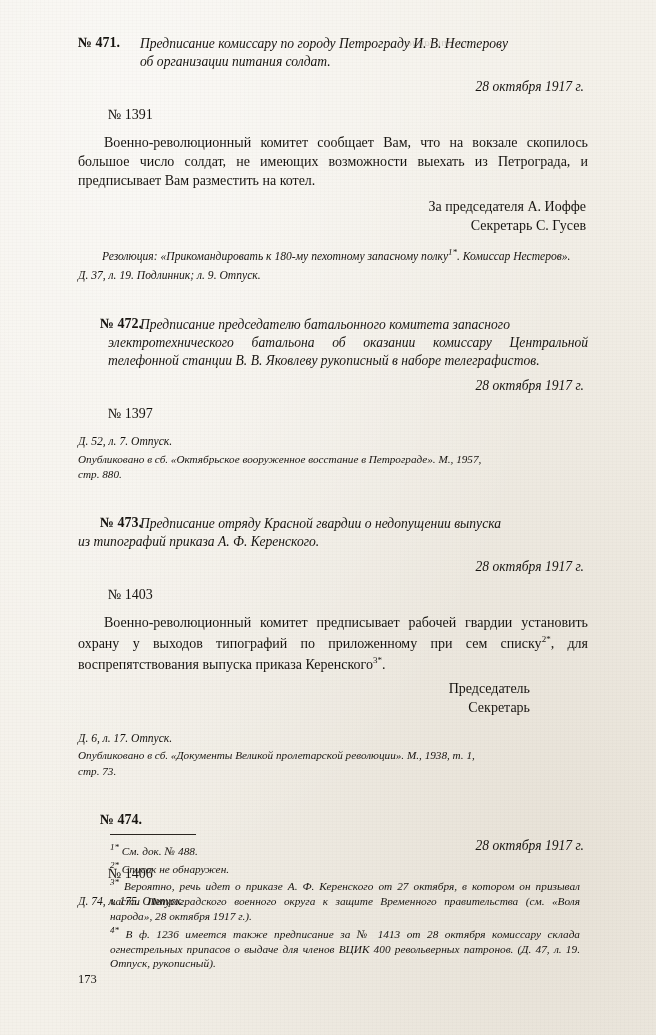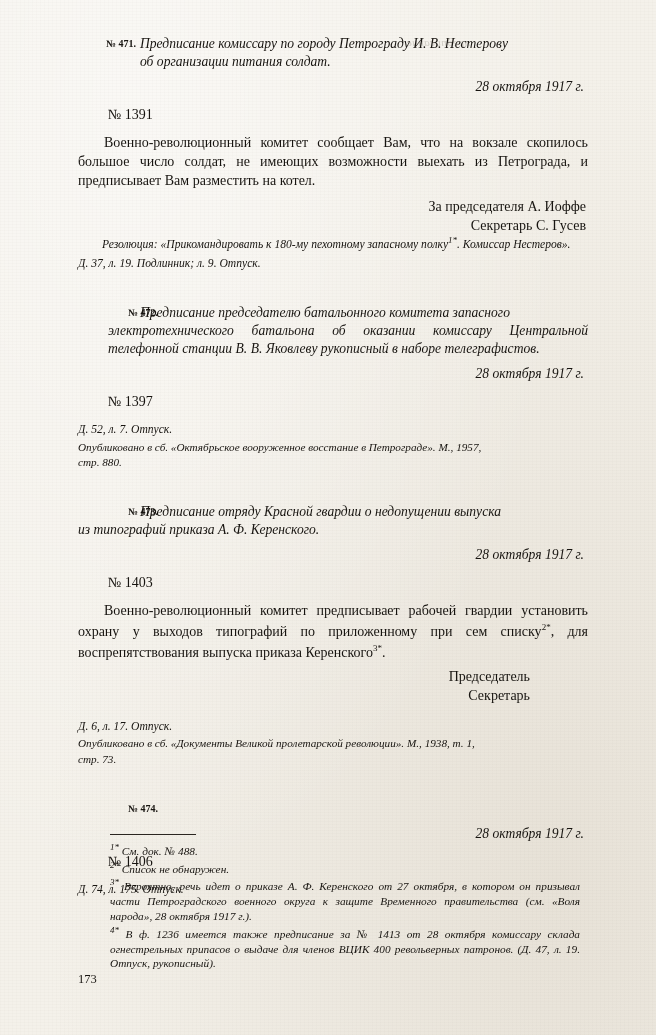--- a/index.html
+++ b/index.html
@@ -48,23 +48,22 @@
     font-size: 11px;
     color: rgba(120,112,98,0.30);
     letter-spacing: 0.5px;
     font-style: italic;
     transform: scaleX(-1);
     pointer-events: none;
   }
 
   .doc-num {
     font-weight: bold;
-    font-size: 10px;
+    font-size: 14px;
     white-space: nowrap;
-    margin-left: 28px;
   }
   .entry {
     margin-bottom: 2px;
   }
   .head-line {
     font-style: italic;
     font-size: 14px;
     line-height: 1.28;
     text-align: justify;
   }
@@ -108,20 +107,21 @@
     font-size: 14px;
     text-align: right;
     line-height: 1.34;
     margin-top: 6px;
     padding-right: 58px;
   }
   .resolution {
     font-size: 11.6px;
     font-style: italic;
     line-height: 1.33;
+    margin-top: 12px;
     text-align: justify;
   }
   .resolution .lead {
     padding-left: 24px;
   }
   .archival {
     font-size: 11.6px;
     font-style: italic;
     line-height: 1.35;
     margin-top: 3px;

